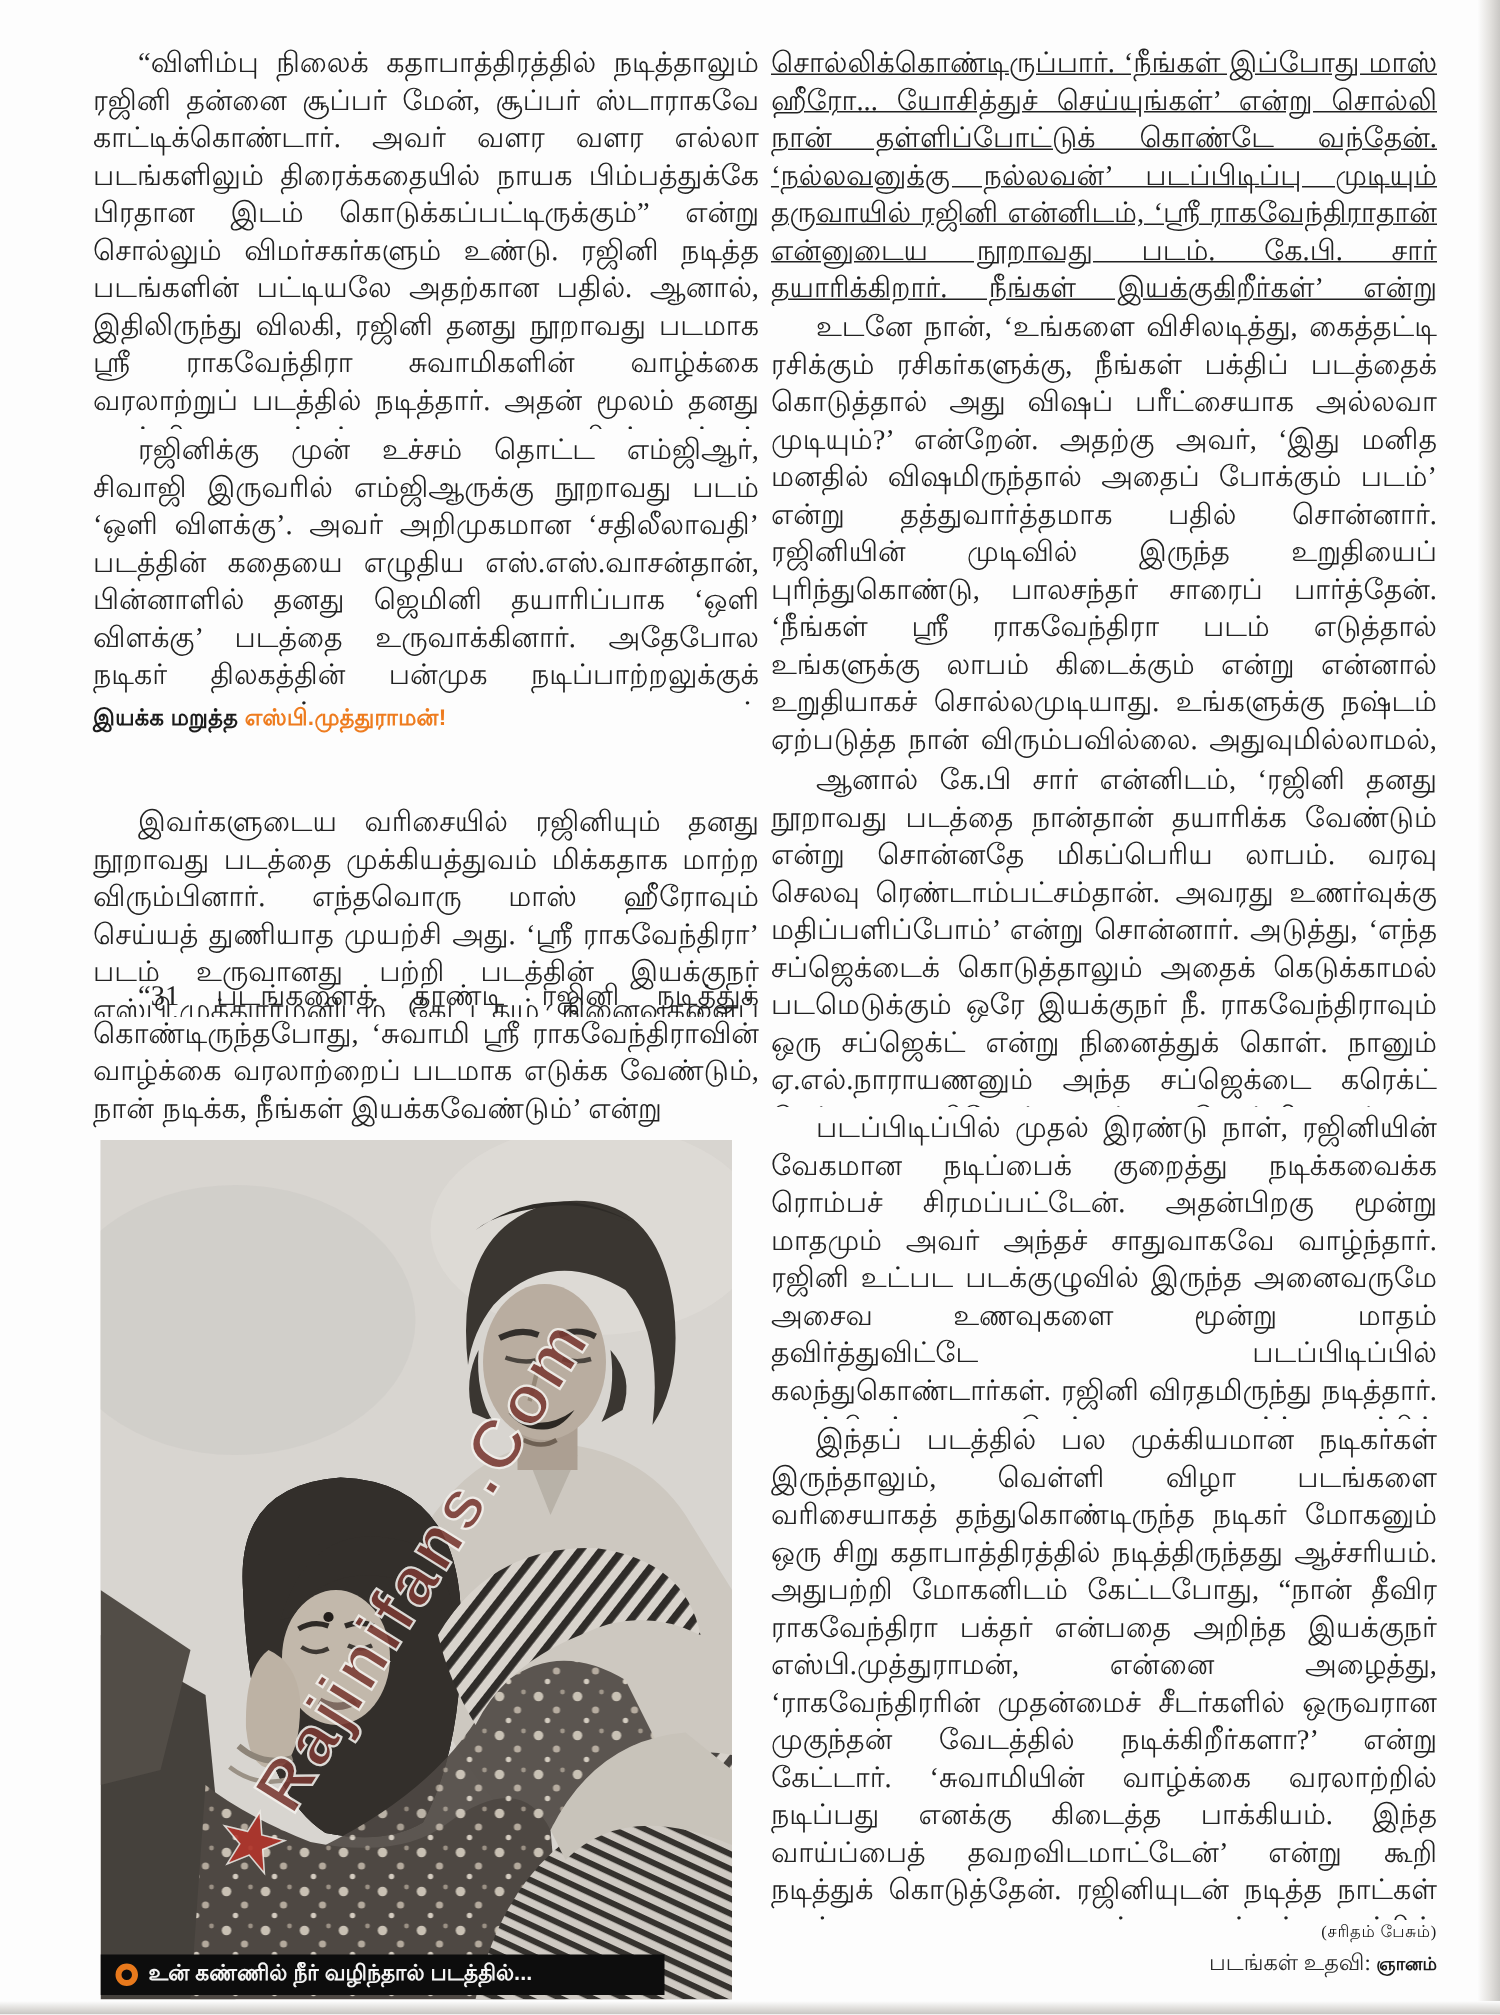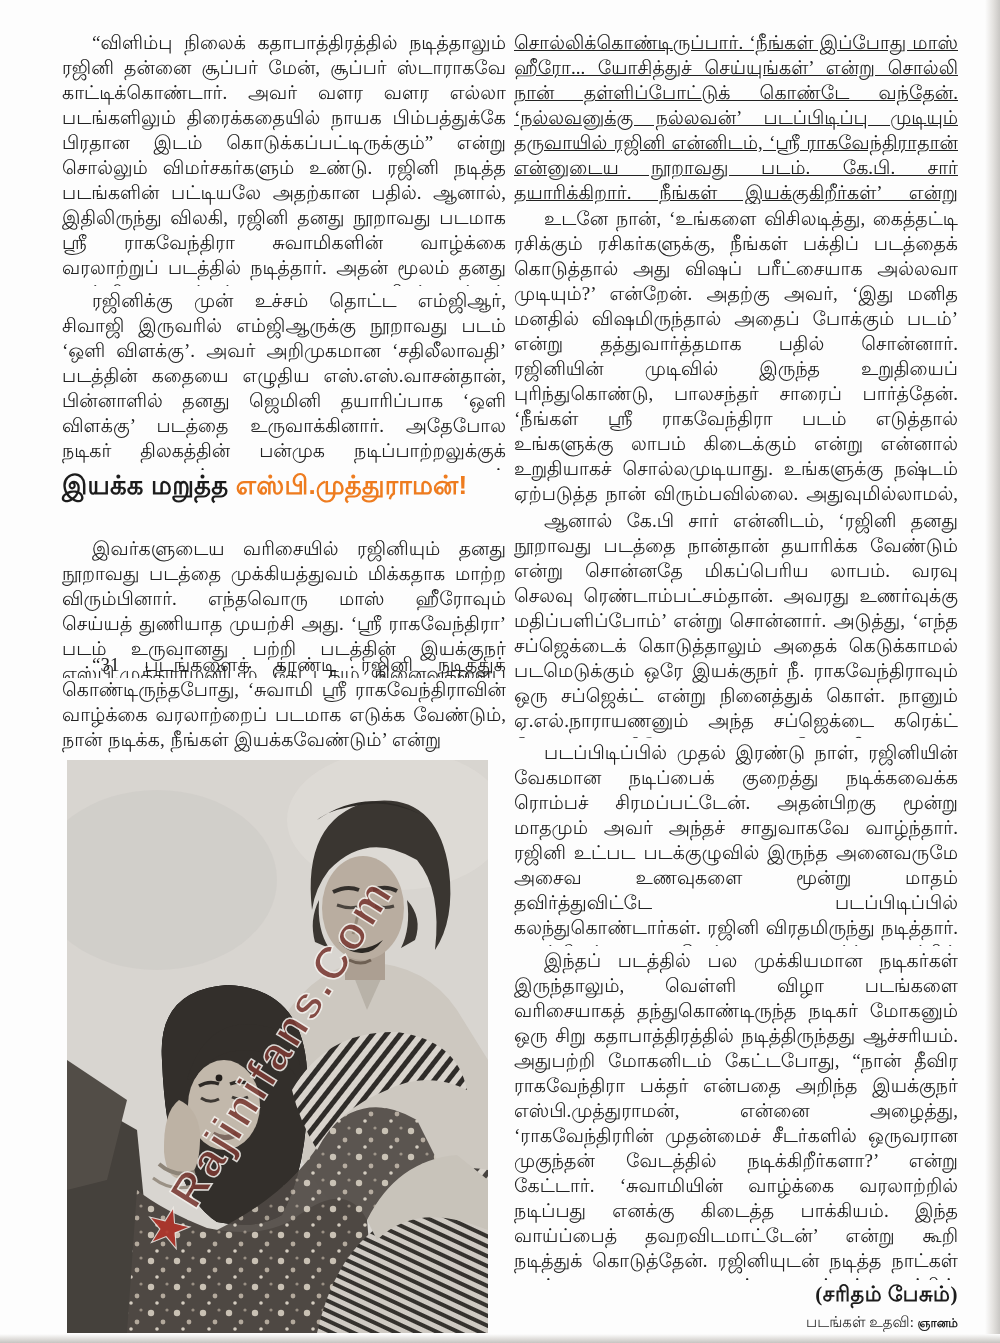--- a/index.html
+++ b/index.html
@@ -18,21 +18,21 @@
   .col-left  { left:62px; }
   .col-right { left:514px; }
 
   .para { position:absolute; width:444px; font-size:19px; line-height:25px;
     text-align:justify; text-indent:30px; overflow:hidden; color:#222;
     word-spacing:1px; }
   .no-indent { text-indent:0; }
 
   .lp1 { top:30px;  height:256px; }
   .lp2 { top:288px; height:182px; }
-  .heading { position:absolute; top:470px; width:444px; font-size:26px; font-weight:bold;
+  .heading { position:absolute; top:470px; width:444px; font-size:15px; font-weight:bold;
     font-family:"Liberation Sans","DejaVu Sans",sans-serif; letter-spacing:.2px; }
   .heading .h-orange { color:#ee7c1f; }
   .lp3 { top:536px; height:142px; }
   .lp4 { top:652px; height:106px; }
 
   .rp1 { top:30px;  height:174px;text-decoration:underline; }
   .rp2 { top:206px; height:300px; }
   .rp3 { top:508px; height:230px; }
   .rp4 { top:740px; height:206px; }
   .rp5 { top:948px; height:332px; }
@@ -52,21 +52,21 @@
 
   .caption-bar { position:absolute; left:0; bottom:3px; width:376px; height:27px;
     background:#0d0d0d; display:flex; align-items:center; padding:0 8px; }
   .ring { width:15px; height:15px; border-radius:50%; border:4px solid #e8791c;
     flex:0 0 auto; margin:0 7px 0 2px; background:transparent; }
   .caption-text { color:#f4f4f4; font-size:14.5px; font-weight:bold;
     font-family:"Liberation Sans","DejaVu Sans",sans-serif; white-space:nowrap; overflow:hidden; }
 
   
   .credits { position:absolute; left:514px; top:1282px; width:444px; text-align:right; }
-  .credit-line1 { font-size:21px; font-weight:bold; letter-spacing:.5px; }
+  .credit-line1 { font-size:11px; font-weight:normal; letter-spacing:.5px; }
   .credit-line2 { margin-top:5px; font-size:15px; color:#2a2a2a; }
   .credit-line2 .credit-name { font-weight:bold; font-size:12px; color:#1a1a1a; }
 </style>
 </head>
 <body>
 
 <div class="page">
 
   <div class="col col-left">
     <p class="para lp1">“விளிம்பு நிலைக் கதாபாத்திரத்தில் நடித்தாலும் ரஜினி தன்னை சூப்பர் மேன், சூப்பர் ஸ்டாராகவே காட்டிக்கொண்டார். அவர் வளர வளர எல்லா படங்களிலும் திரைக்கதையில் நாயக பிம்பத்துக்கே பிரதான இடம் கொடுக்கப்பட்டிருக்கும்” என்று சொல்லும் விமர்சகர்களும் உண்டு. ரஜினி நடித்த படங்களின் பட்டியலே அதற்கான பதில். ஆனால், இதிலிருந்து விலகி, ரஜினி தனது நூறாவது படமாக ஸ்ரீ ராகவேந்திரா சுவாமிகளின் வாழ்க்கை வரலாற்றுப் படத்தில் நடித்தார். அதன் மூலம் தனது ஆன்மிக நாட்டத்தை தனது ரசிகர்களுக்கும் அறிமுகப்படுத்தினார்.</p>
@@ -156,20 +156,24 @@
       <path d="M225,330 Q260,270 330,272 Q390,280 400,330 Q360,310 320,330 Q270,350 250,390 Q232,360 225,330 Z" fill="url(#stripes)"></path>
 
       <path d="M250,573 Q270,480 340,450 Q395,430 421,450 L421,573 Z" fill="url(#stripes2)"></path>
       <path d="M330,450 Q380,400 421,410 L421,460 Q380,440 340,455 Z" fill="url(#stripes)" opacity=".85"></path>
 
       <path d="M300,460 Q330,400 390,395 L421,420 L421,470 Q350,440 310,480 Z" fill="#c8c3ba"></path>
     </svg>
 
     <div class="watermark"><span class="wm-star">★</span><span>Rajinifans.Com</span></div>
 
+    <div class="caption-bar">
+      <span class="ring"></span>
+      <span class="caption-text">உன் கண்ணில் நீர் வழிந்தால் படத்தில்...</span>
+    </div>
   </div>
 
   <div class="credits">
     <div class="credit-line1">(சரிதம் பேசும்)</div>
     <div class="credit-line2"><span>படங்கள் உதவி: </span><span class="credit-name">ஞானம்</span></div>
   </div>
 
   <div class="edge-right"></div>
   <div class="edge-bottom"></div>
 </div>

